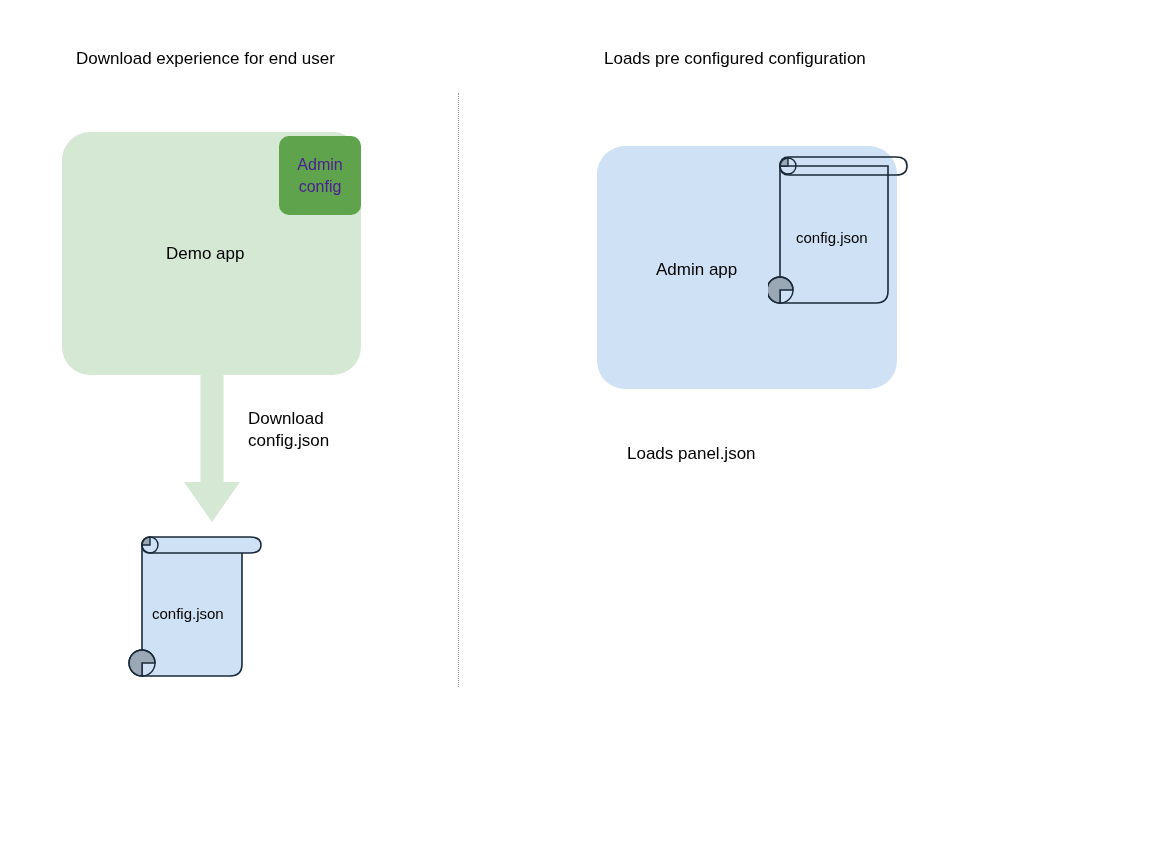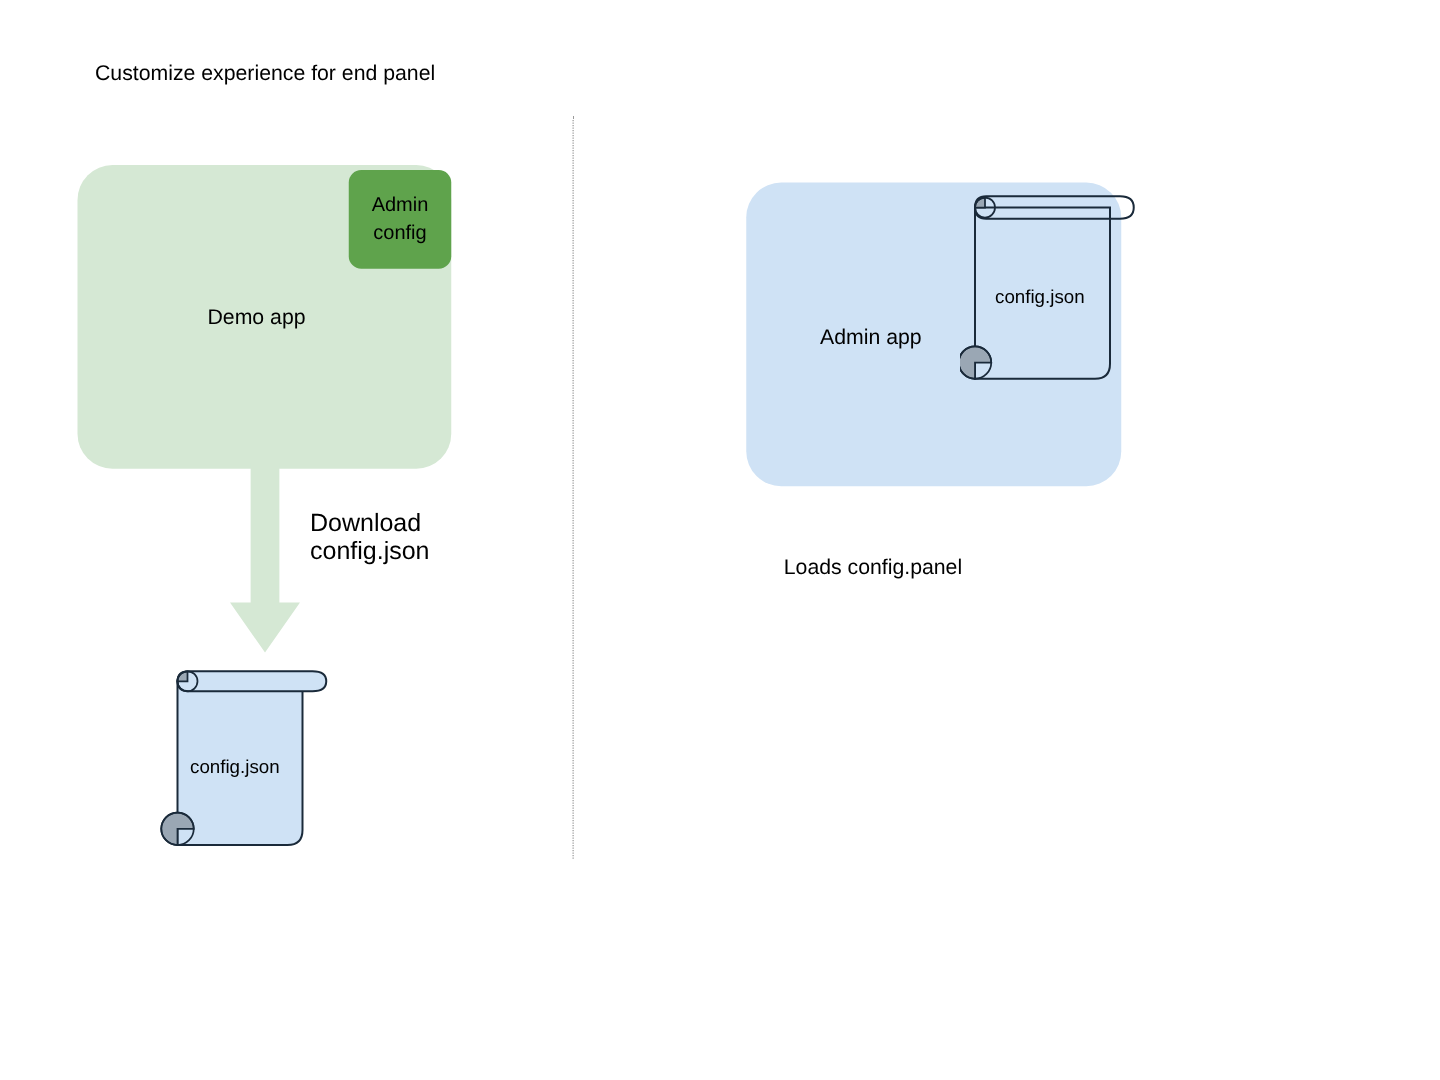--- a/index.html
+++ b/index.html
@@ -86,36 +86,36 @@
     background: #5fa34c;
     border-radius: 10px;
     display: flex;
     align-items: center;
     justify-content: center;
     text-align: center;
   }
   #admin-panel-label {
     font-size: 16px;
     line-height: 22px;
-    color: #000000;
+    color: #4c1d95;
   }
 
   
   #download-arrow {
     position: absolute;
     left: 172px;
     top: 370px;
     width: 80px;
     height: 158px;
   }
   .arrow-caption {
     position: absolute;
     left: 248px;
     top: 408px;
-    font-size: 20px;
+    font-size: 17px;
     line-height: 22px;
     white-space: nowrap;
     color: #000000;
   }
 
   
   .scroll-doc { position: absolute; }
   #scroll-left {
     left: 118px;
     top: 526px;
@@ -147,22 +147,23 @@
     line-height: 22px;
     white-space: nowrap;
     color: #000000;
   }
 </style>
 </head>
 <body>
 
 <div class="canvas">
 
-  <div class="heading" id="heading-left">Customize experience for end panel</div>
-
+  <div class="heading" id="heading-left">Download experience for end user</div>
+
+  <div class="heading" id="heading-right">Loads pre configured configuration</div>
 
   <div id="divider"></div>
 
   <div class="app-box" id="admin-app-box"></div>
 
   <div class="app-label" id="admin-app-label">Demo app</div>
 
   <div id="admin-panel-box">
     <span id="admin-panel-label">
       <span>Admin</span><br>
@@ -226,15 +227,15 @@
              Q 12 9 21 9
              Z" fill="none" stroke="#1a2a3a" stroke-width="1.6"></path>
     <path d="M 12 18 A 8 8 0 0 1 20 10 L 20 18 Z" fill="#9aa7b4" stroke="#1a2a3a" stroke-width="1.4"></path>
     <circle cx="20" cy="18" r="8" fill="none" stroke="#1a2a3a" stroke-width="1.4"></circle>
     <path d="M 12 155 A 13 13 0 1 1 25 142 L 12 142 Z" fill="#9aa7b4" stroke="#1a2a3a" stroke-width="1.4"></path>
     <circle cx="12" cy="142" r="13" fill="none" stroke="#1a2a3a" stroke-width="1.4"></circle>
   </svg>
 
   <div class="scroll-label" id="scroll-right-label">config.json</div>
 
-  <div id="loads-caption">Loads config.panel</div>
+  <div id="loads-caption">Loads panel.json</div>
 
 </div>
 
 </body></html>

